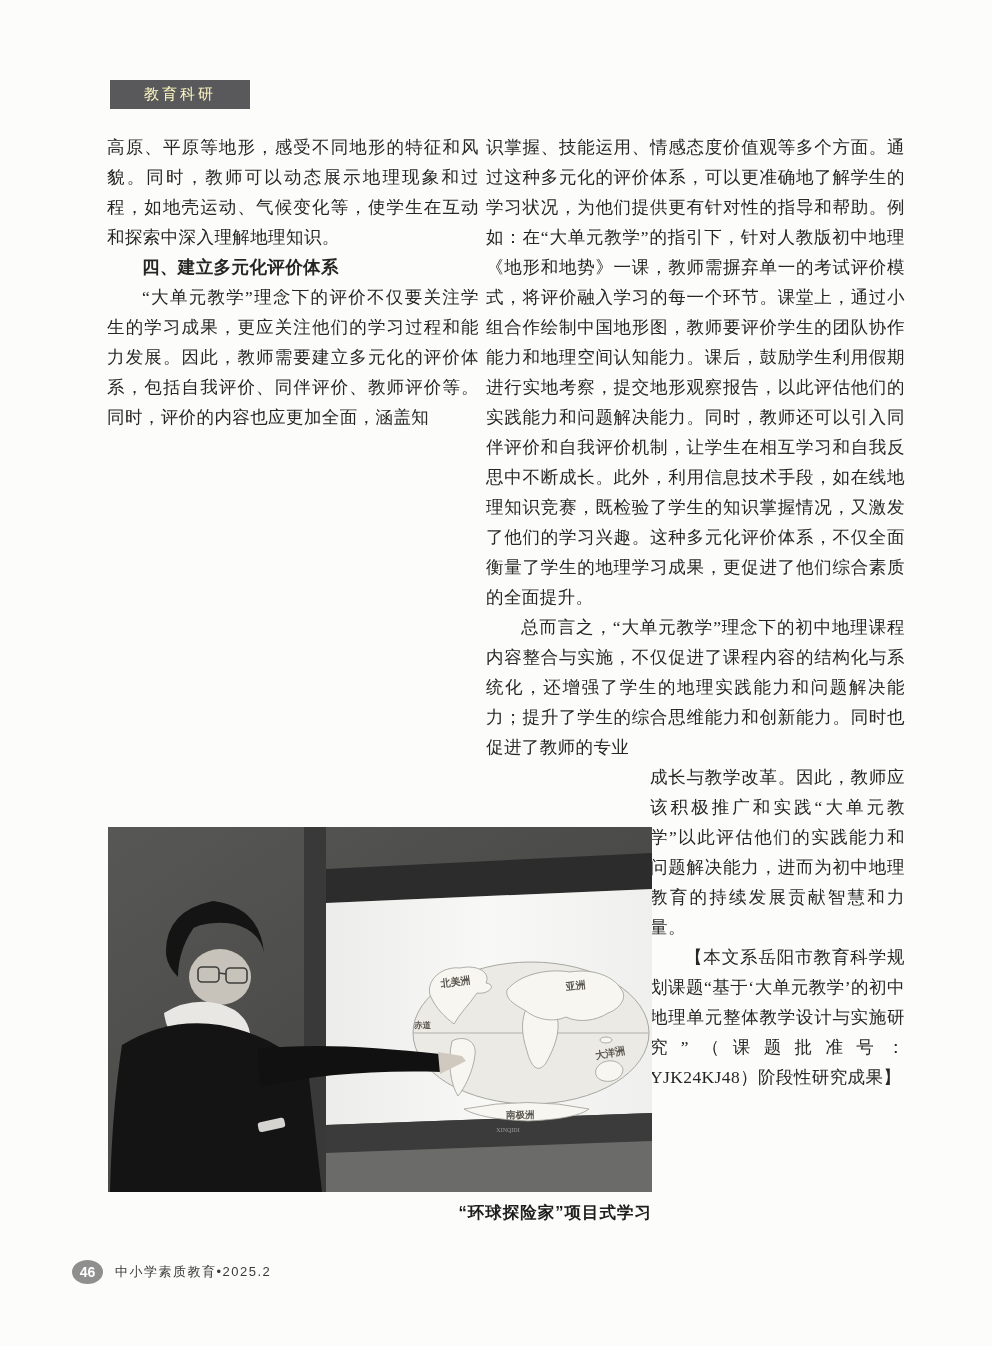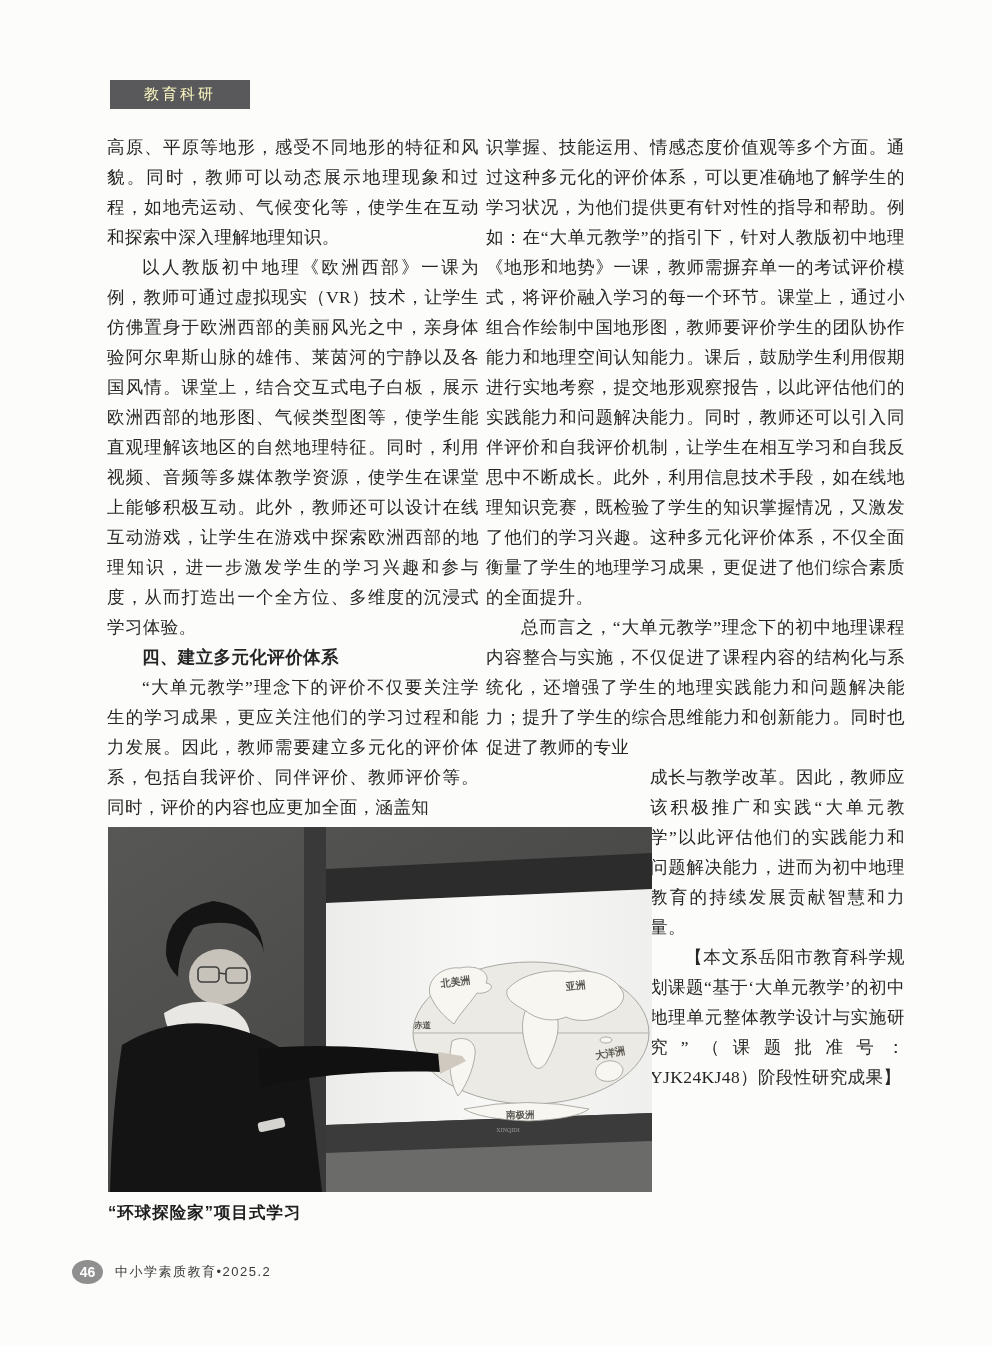--- a/index.html
+++ b/index.html
@@ -39,21 +39,21 @@
   .photo-spacer{float:left;width:164px;height:472px;}
   
   .photo{
     position:absolute;left:108px;top:827px;
     width:544px;height:365px;
     background:#4c4c4a;
   }
   .photo svg{display:block;width:100%;height:100%;}
   .caption{
     position:absolute;left:108px;top:1202px;width:544px;
-    text-align:left;
+    text-align:right;
     font-family:"Liberation Sans","DejaVu Sans",sans-serif;
     font-weight:bold;font-size:16.5px;color:#1d1d1d;
     letter-spacing:1px;
   }
   
   .footer{
     position:absolute;left:72px;top:1260px;
     display:flex;align-items:center;gap:12px;
     font-family:"Liberation Sans","DejaVu Sans",sans-serif;
   }
@@ -71,21 +71,20 @@
 </style>
 </head>
 <body>
 
 <div class="page">
 
   <div class="badge">教育科研</div>
 
   <div class="col col-left">
     <p>高原、平原等地形，感受不同地形的特征和风貌。同时，教师可以动态展示地理现象和过程，如地壳运动、气候变化等，使学生在互动和探索中深入理解地理知识。</p>
-    <p class="indent">以人教版初中地理《欧洲西部》一课为例，教师可通过虚拟现实（VR）技术，让学生仿佛置身于欧洲西部的美丽风光之中，亲身体验阿尔卑斯山脉的雄伟、莱茵河的宁静以及各国风情。课堂上，结合交互式电子白板，展示欧洲西部的地形图、气候类型图等，使学生能直观理解该地区的自然地理特征。同时，利用视频、音频等多媒体教学资源，使学生在课堂上能够积极互动。此外，教师还可以设计在线互动游戏，让学生在游戏中探索欧洲西部的地理知识，进一步激发学生的学习兴趣和参与度，从而打造出一个全方位、多维度的沉浸式学习体验。</p>
     <p class="sec-heading">四、建立多元化评价体系</p>
     <p class="indent">“大单元教学”理念下的评价不仅要关注学生的学习成果，更应关注他们的学习过程和能力发展。因此，教师需要建立多元化的评价体系，包括自我评价、同伴评价、教师评价等。同时，评价的内容也应更加全面，涵盖知</p>
   </div>
 
   <div class="col col-right">
     <p>识掌握、技能运用、情感态度价值观等多个方面。通过这种多元化的评价体系，可以更准确地了解学生的学习状况，为他们提供更有针对性的指导和帮助。例如：在“大单元教学”的指引下，针对人教版初中地理《地形和地势》一课，教师需摒弃单一的考试评价模式，将评价融入学习的每一个环节。课堂上，通过小组合作绘制中国地形图，教师要评价学生的团队协作能力和地理空间认知能力。课后，鼓励学生利用假期进行实地考察，提交地形观察报告，以此评估他们的实践能力和问题解决能力。同时，教师还可以引入同伴评价和自我评价机制，让学生在相互学习和自我反思中不断成长。此外，利用信息技术手段，如在线地理知识竞赛，既检验了学生的知识掌握情况，又激发了他们的学习兴趣。这种多元化评价体系，不仅全面衡量了学生的地理学习成果，更促进了他们综合素质的全面提升。</p>
     <p class="indent">总而言之，“大单元教学”理念下的初中地理课程内容整合与实施，不仅促进了课程内容的结构化与系统化，还增强了学生的地理实践能力和问题解决能力；提升了学生的综合思维能力和创新能力。同时也促进了教师的专业</p>
     <div>
       <div class="photo-spacer"></div>
       <p>成长与教学改革。因此，教师应该积极推广和实践“大单元教学”以此评估他们的实践能力和问题解决能力，进而为初中地理教育的持续发展贡献智慧和力量。</p>

